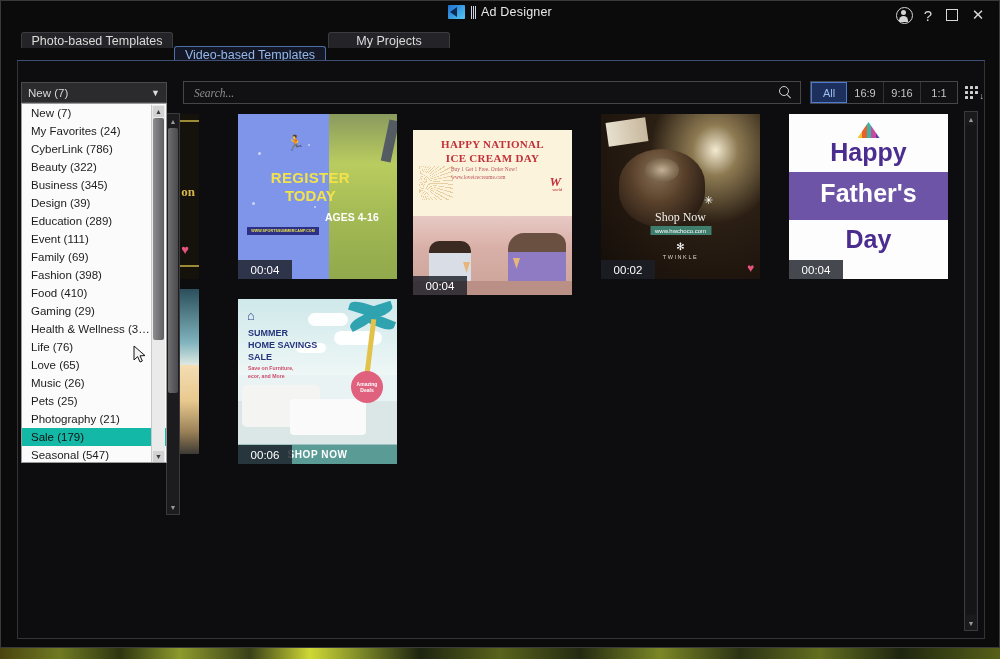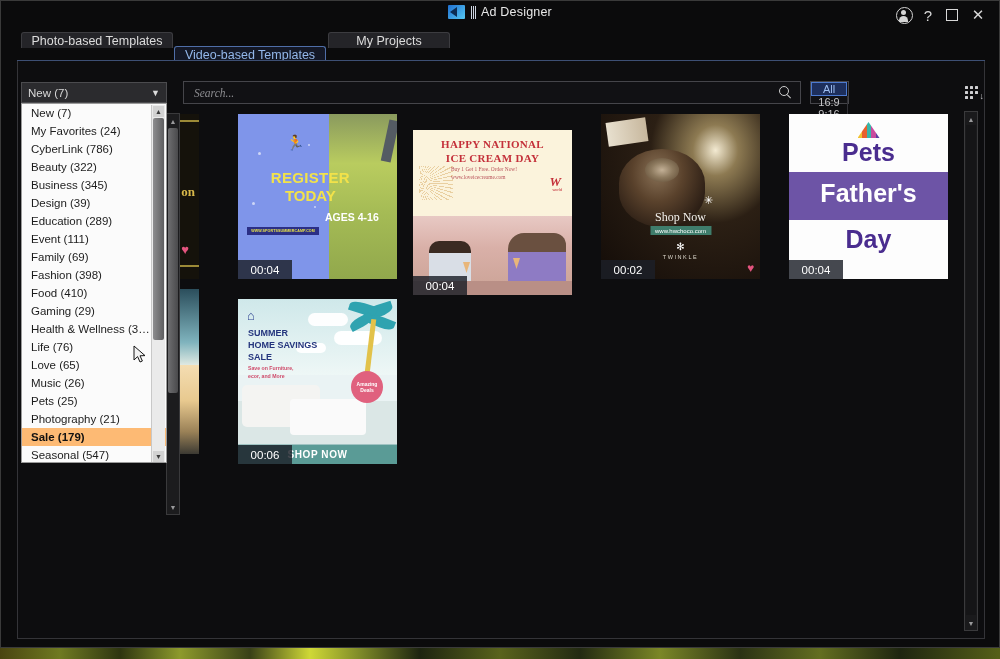--- a/index.html
+++ b/index.html
@@ -89,21 +89,21 @@
 
   
   #category-select{position:absolute;left:20px;top:81px;width:146px;height:21px;
      background:#2b2b2e;border:1px solid #4b4b4e;box-sizing:border-box;display:flex;
      align-items:center;padding:0 6px;color:#d8d8d8;font-size:11.5px;cursor:default;z-index:20;}
   #category-select-caret{margin-left:auto;font-size:9px;color:#dcdcdc;}
   #category-menu{position:absolute;left:20px;top:102px;width:146px;height:360px;background:#fbfbfb;
      border:1px solid #9a9a9a;box-sizing:border-box;z-index:21;overflow:hidden;}
   .cat-item{height:18px;line-height:18px;padding:0 0 0 9px;font-size:11.5px;color:#1c1c1c;
      white-space:nowrap;overflow:hidden;cursor:default;}
-  .cat-item.selected{background:#fdba74;color:#111;font-weight:bold;}
+  .cat-item.selected{background:#14b8a6;color:#111;}
   #menu-scroll{position:absolute;right:1px;top:1px;width:14px;height:358px;background:#eaeaea;
      border-left:1px solid #c8c8c8;box-sizing:border-box;}
   #menu-scroll-thumb{position:absolute;left:1px;top:13px;width:11px;height:222px;
      background:linear-gradient(90deg,#8d8d8f,#5e5e60);border-radius:2px;}
   .msb-arrow{position:absolute;left:1px;width:11px;height:11px;background:#d2d2d2;
      display:flex;align-items:center;justify-content:center;font-size:7px;color:#3a3a3a;}
   #menu-sb-up{top:1px;}
   #menu-sb-down{bottom:1px;}
 
   
@@ -113,21 +113,21 @@
   #search-row{position:absolute;left:165px;top:20px;right:12px;height:23px;}
   #search-box{position:absolute;left:0;top:0;width:618px;height:23px;background:#111114;
      border:1px solid #45454a;box-sizing:border-box;display:flex;align-items:center;padding:0 8px;}
   #search-input{flex:1;background:transparent;border:none;outline:none;color:#cfcfcf;
      font-family:"Liberation Serif",serif;font-style:italic;font-size:11.5px;}
   #search-input::placeholder{color:#8c8c90;font-style:italic;}
   #search-icon{width:13px;height:13px;position:relative;}
   #search-icon:before{content:"";position:absolute;left:0;top:0;width:8px;height:8px;border:1.3px solid #cfcfcf;border-radius:50%;}
   #search-icon:after{content:"";position:absolute;left:8px;top:8px;width:5px;height:1.4px;background:#cfcfcf;transform:rotate(45deg);transform-origin:left center;}
   #ratio-group{position:absolute;left:627px;top:0;height:23px;display:flex;
-     border:1px solid #45454a;box-sizing:border-box;background:#111114;flex-direction:column;}
+     border:1px solid #45454a;box-sizing:border-box;background:#111114;}
   .ratio-btn{width:36px;height:21px;display:flex;align-items:center;justify-content:center;
      font-size:11px;color:#c6c6c8;cursor:default;border-right:1px solid #313136;}
   .ratio-btn:last-child{border-right:none;}
   .ratio-btn.active{background:#1d2f5c;color:#9dbdf0;border:1px solid #4c7ad0;box-sizing:border-box;}
   #grid-toggle{position:absolute;left:781px;top:2px;width:20px;height:19px;cursor:default;}
   .gdot{position:absolute;width:2.6px;height:2.6px;background:#cfcfd2;border-radius:.5px;}
   #grid-arrow{position:absolute;right:0px;bottom:1px;color:#cfcfd2;font-size:9px;line-height:9px;}
 
   
   #template-grid{position:absolute;left:205px;top:53px;right:30px;}
@@ -382,21 +382,21 @@
         </div>
         <div class="badge">00:02</div>
         <div class="fav-heart">♥</div>
       </div>
 
       <div class="card" id="c4">
         <div class="thumb-inner">
           <div class="bg"></div>
           <div id="c4-band"></div>
           <div id="c4-logo"></div>
-          <div id="c4-t1">Pets</div>
+          <div id="c4-t1">Happy</div>
           <div id="c4-t2">Father's</div>
           <div id="c4-t3">Day</div>
         </div>
         <div class="badge">00:04</div>
       </div>
 
       <div class="card" id="c5">
         <div class="thumb-inner">
           <div class="bg"></div>
           <div id="c5-sky"></div>

